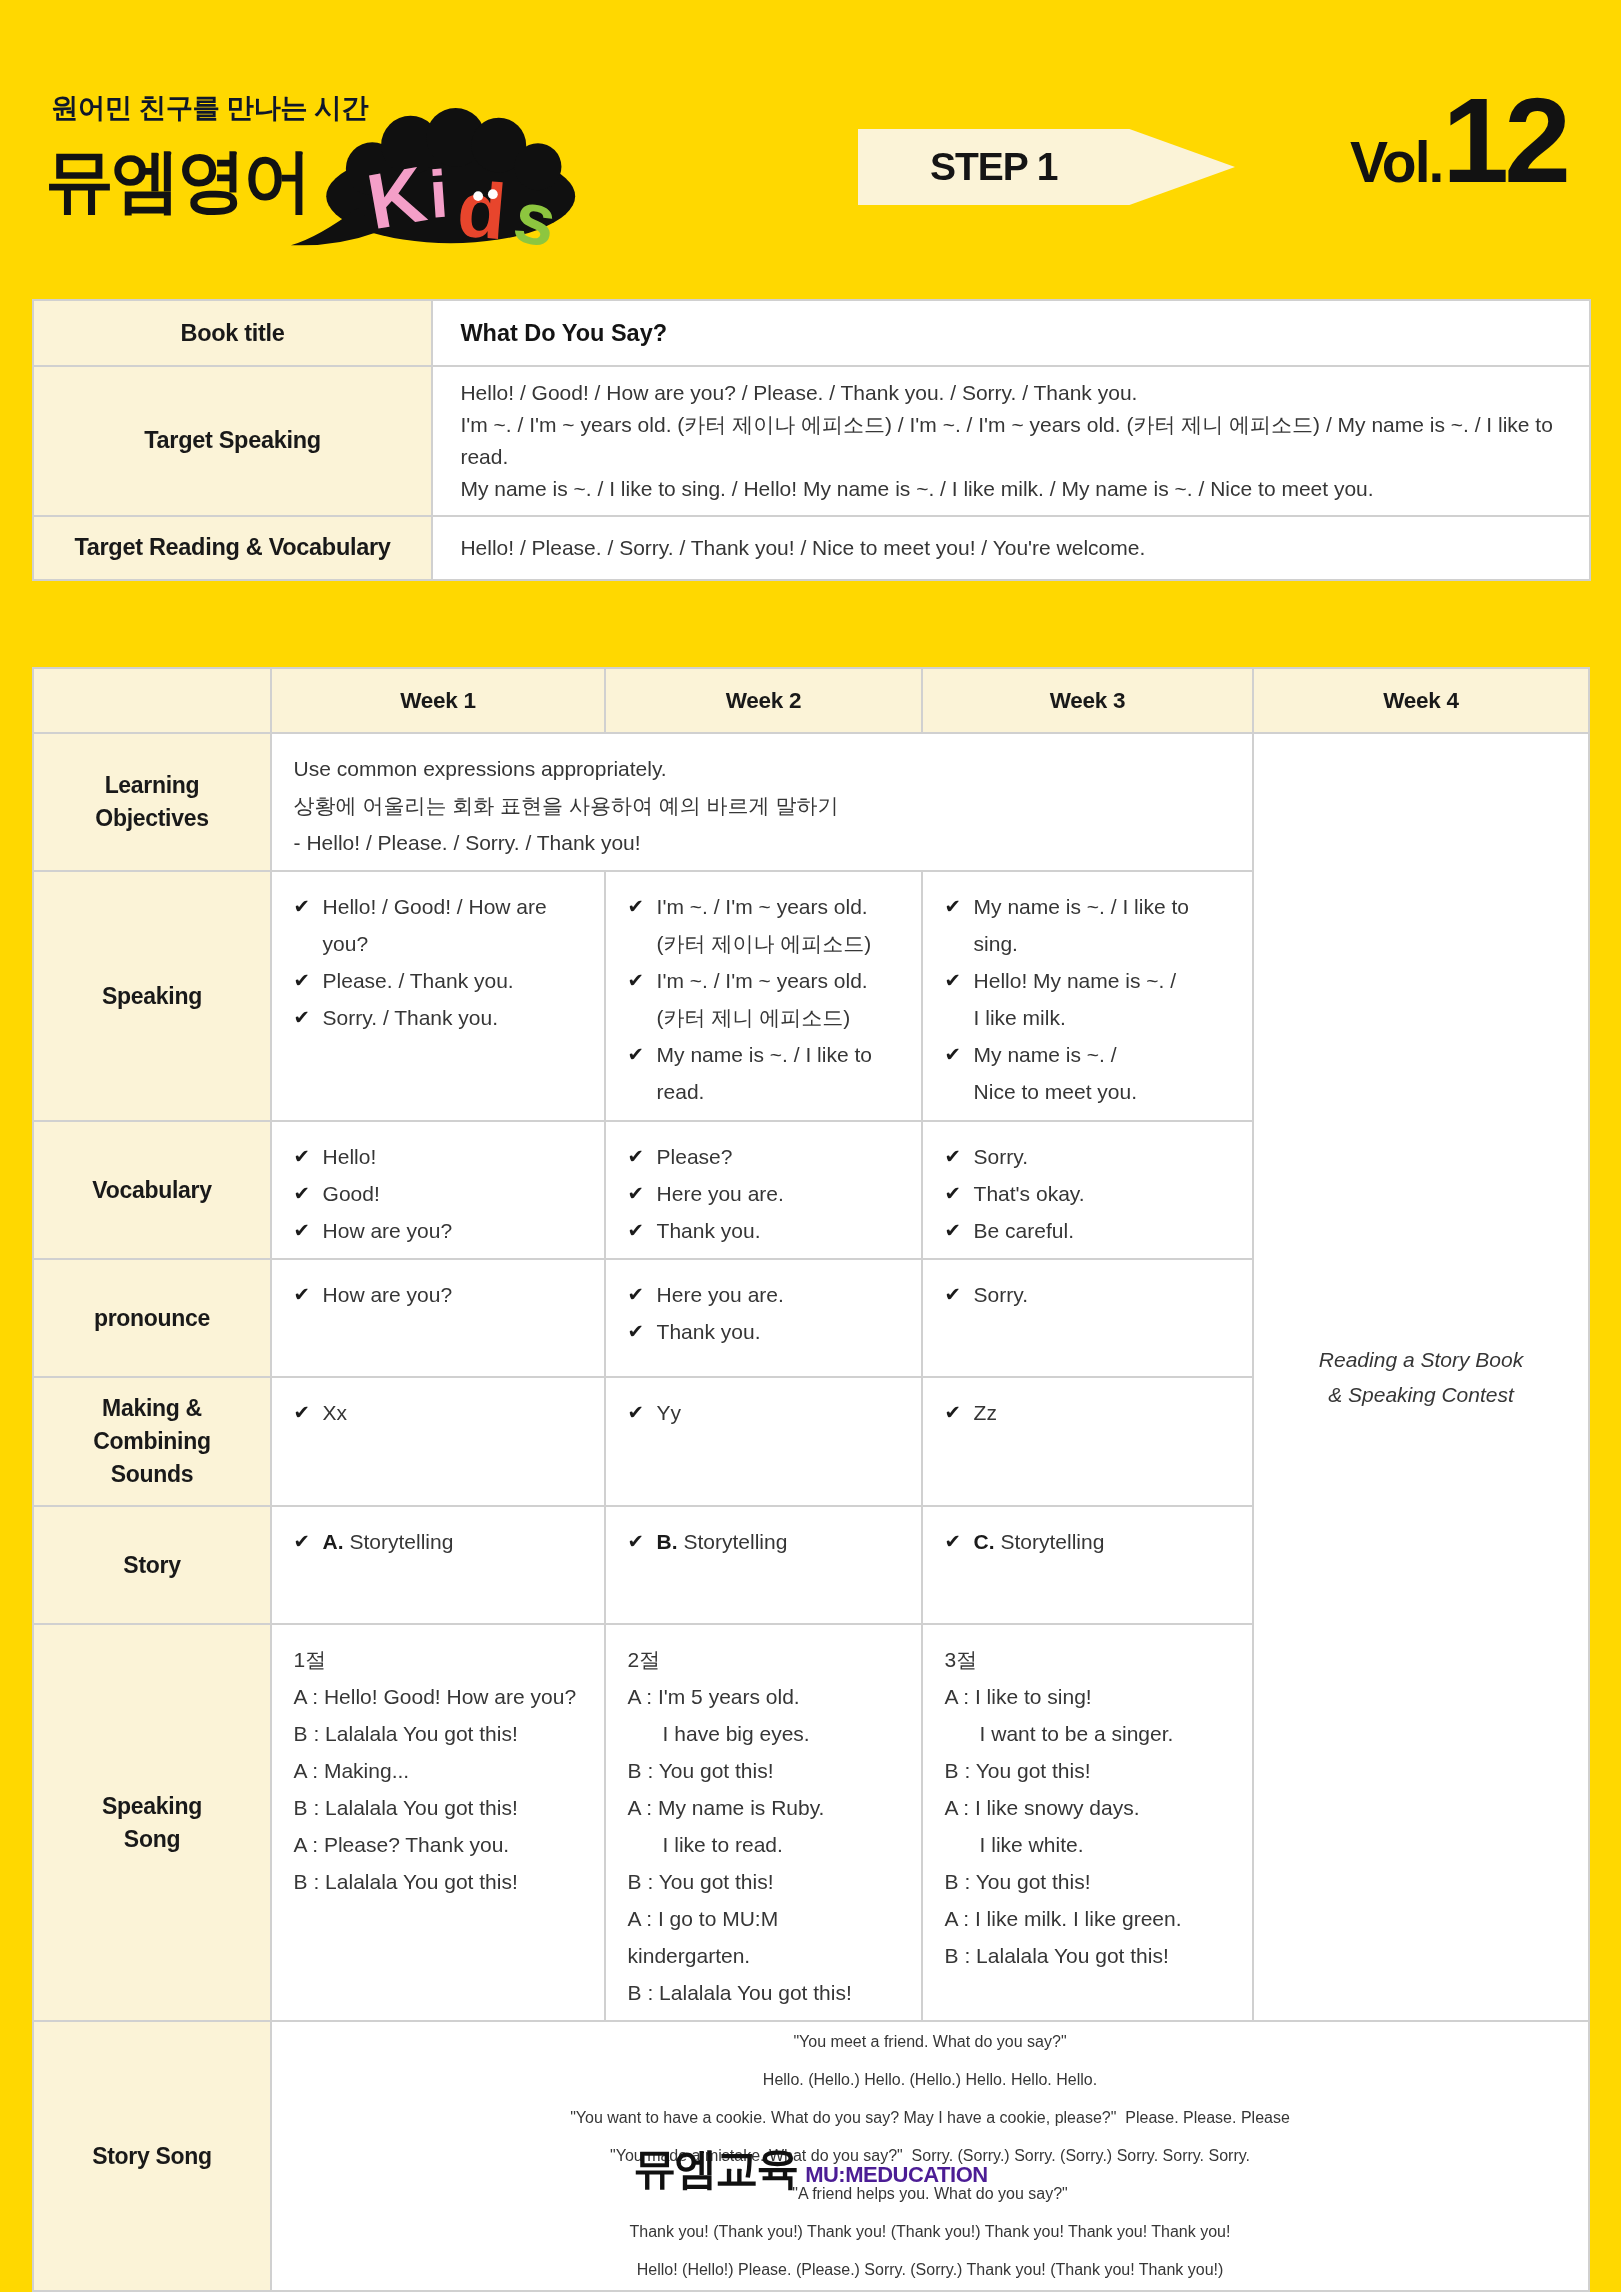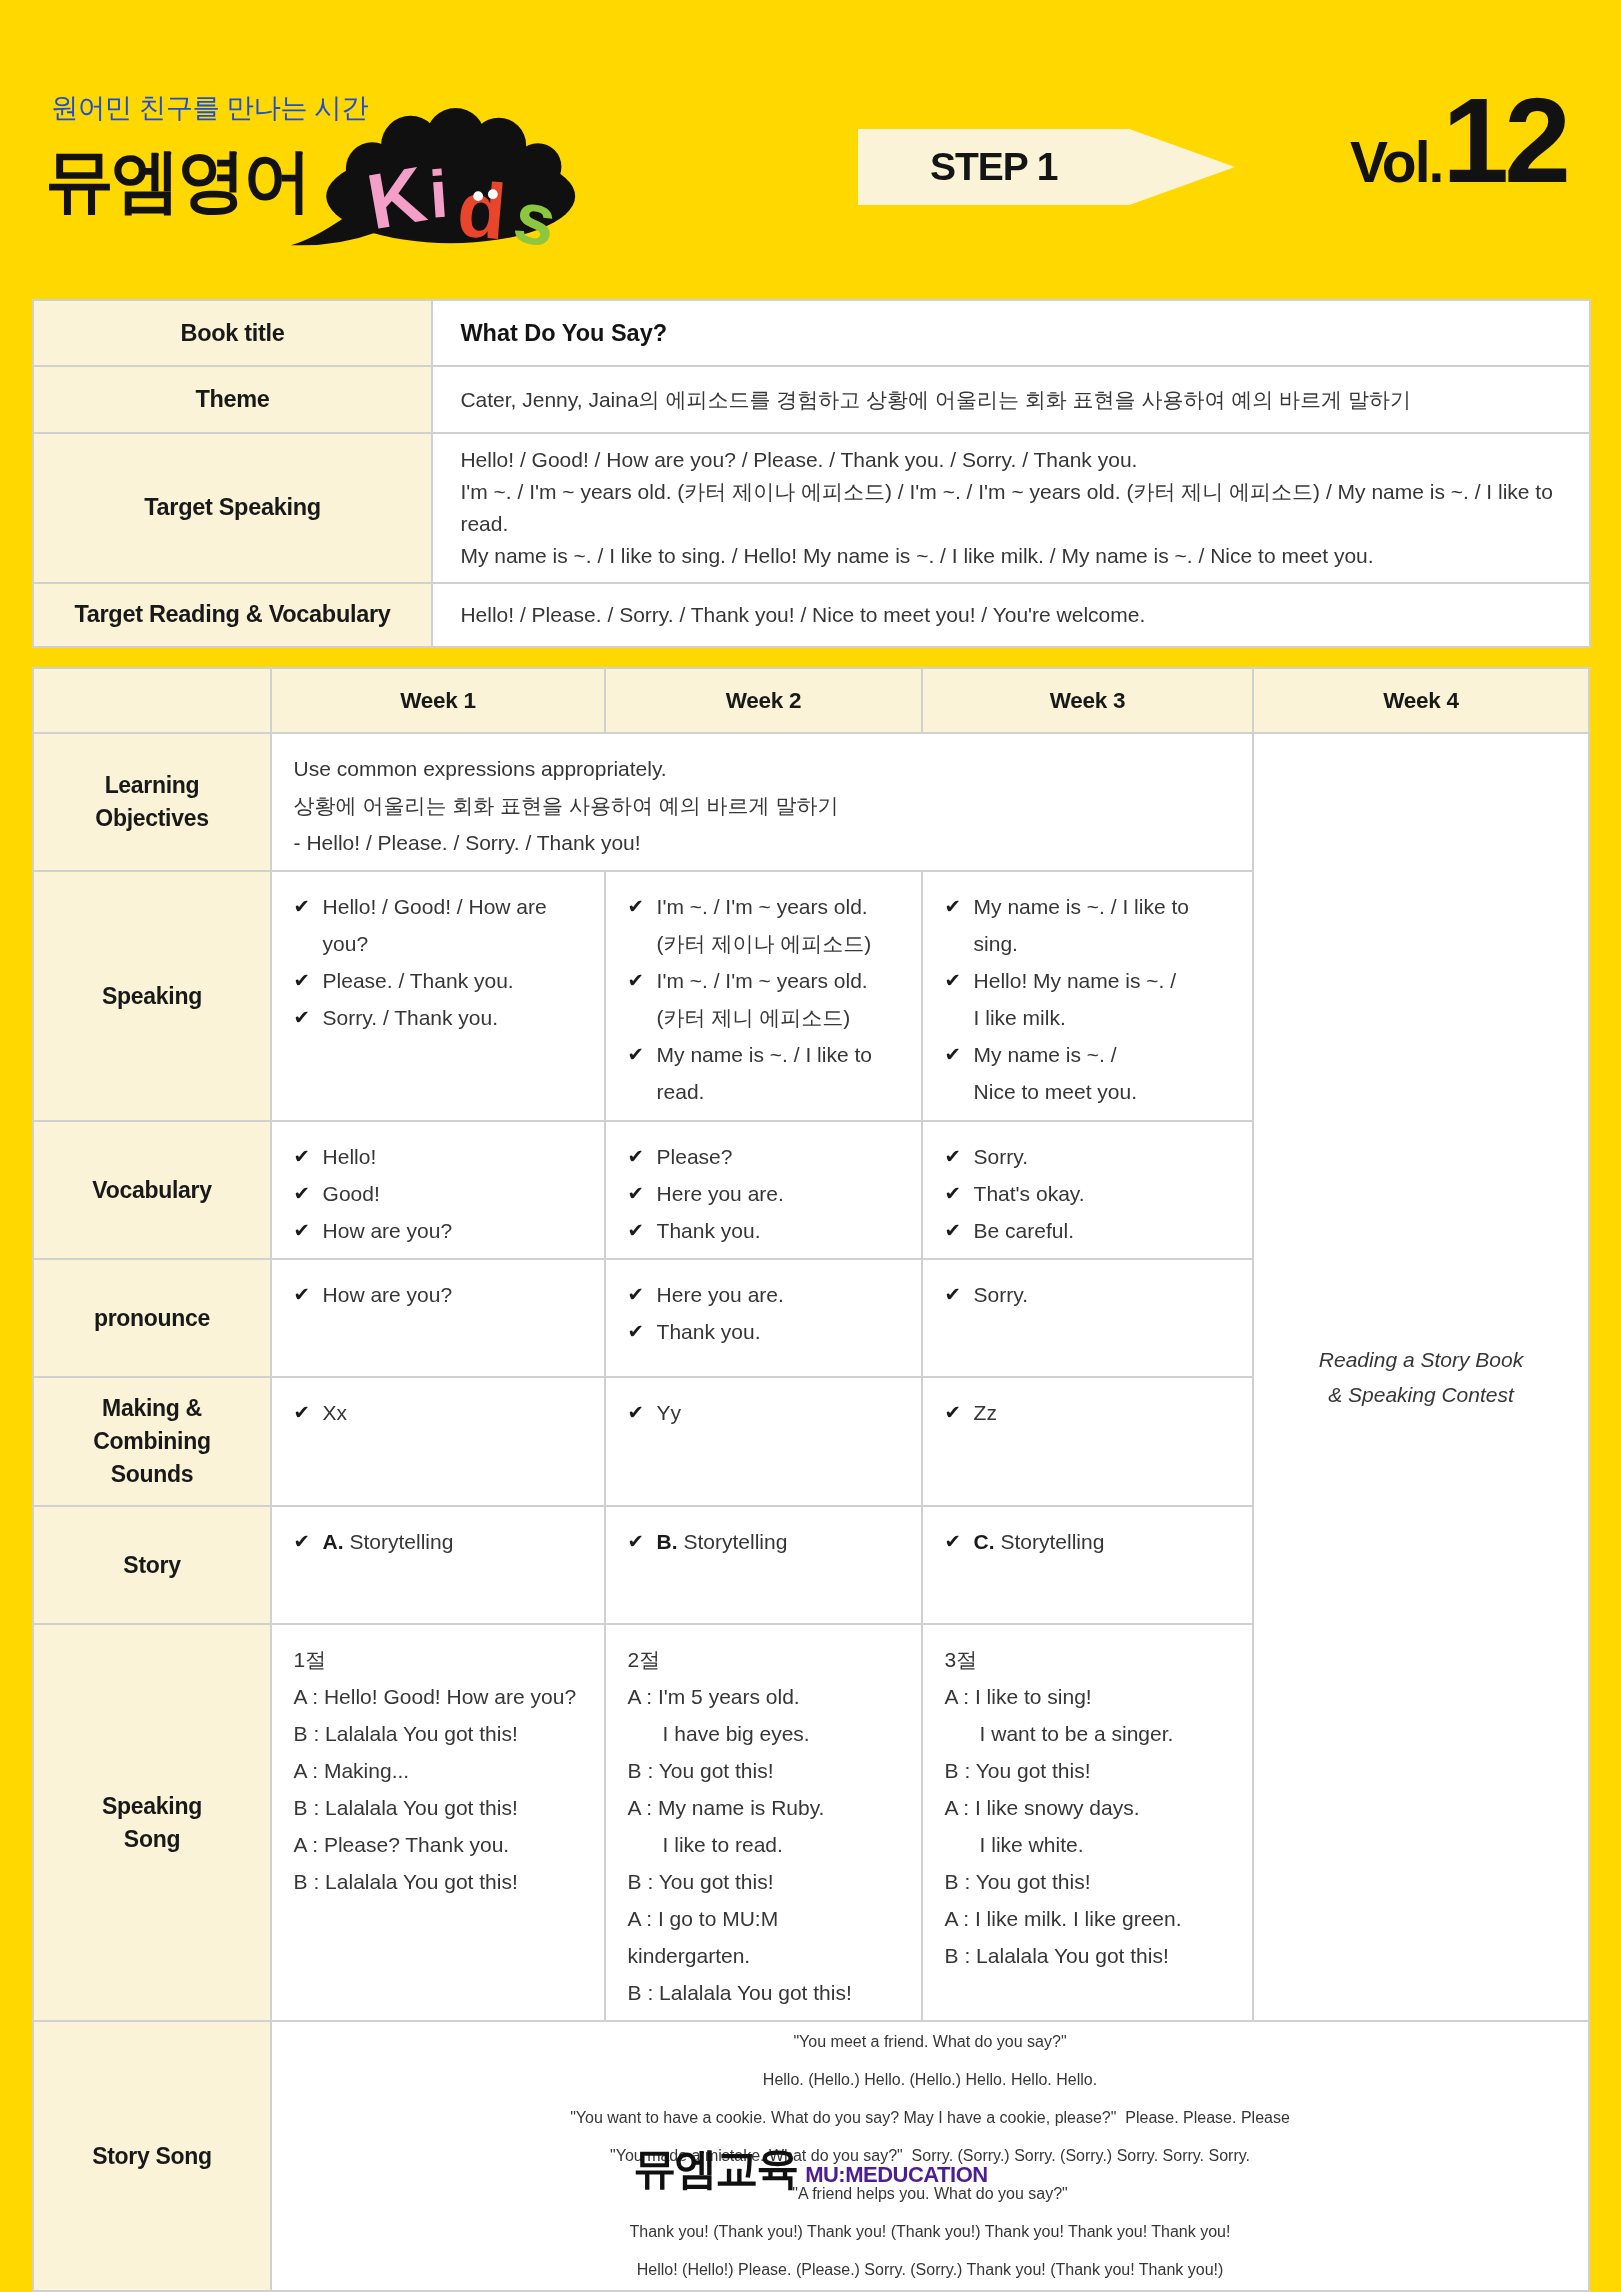--- a/index.html
+++ b/index.html
@@ -3,21 +3,21 @@
 <meta charset="utf-8">
 <style>
   html,body{margin:0;padding:0;}
   body{
     width:1621px;height:2293px;position:relative;overflow:hidden;
     background:#FFD800;
     font-family:"Liberation Sans","DejaVu Sans",sans-serif;
     color:#363636;
   }
   
-  .tagline{position:absolute;left:51px;top:90px;font-size:27.4px;font-weight:400;color:#1d4ed8;letter-spacing:-0.5px;}
+  .tagline{position:absolute;left:51px;top:90px;font-size:27.4px;font-weight:700;color:#0f172a;letter-spacing:-0.5px;}
   .brand{position:absolute;left:45px;top:135px;font-size:69px;font-weight:900;color:#121212;letter-spacing:-2.9px;}
   .kids-blob{position:absolute;left:289px;top:98px;width:294px;height:162px;}
   .kids-blob text{font-family:"Liberation Sans","DejaVu Sans",sans-serif;font-weight:900;}
   .step-banner{position:absolute;left:858px;top:129px;width:377px;height:76px;background:#FBF3D7;
     clip-path:polygon(0 0,72% 0,100% 50%,72% 100%,0 100%);}
   .step-text{position:absolute;left:0;top:0;width:72%;height:68px;line-height:76px;text-align:center;
     font-size:39px;font-weight:900;color:#151515;letter-spacing:-1px;}
   .vol{position:absolute;right:55px;top:86px;display:flex;align-items:baseline;color:#121212;}
   .vol-prefix{font-size:57px;font-weight:900;letter-spacing:-2px;}
   .vol-number{font-size:120px;font-weight:900;letter-spacing:-4.9px;line-height:0.9;}
@@ -98,24 +98,20 @@
 <table class="info">
   <colgroup>
       <col style="width:399px">
       <col style="width:1158px">
     </colgroup>
   <tbody>
       <tr class="r-book">
     <th>Book title</th>
     <td><span class="book-title-value">What Do You Say?</span></td>
   </tr>
-  <tr class="r-theme">
-    <th>Theme</th>
-    <td class="mline">Cater, Jenny, Jaina의 에피소드를 경험하고 상황에 어울리는 회화 표현을 사용하여 예의 바르게 말하기</td>
-  </tr>
   <tr class="r-speak">
     <th>Target Speaking</th>
     <td class="mline">Hello! / Good! / How are you? / Please. / Thank you. / Sorry. / Thank you.
 I'm ~. / I'm ~ years old. (카터 제이나 에피소드) / I'm ~. / I'm ~ years old. (카터 제니 에피소드) / My name is ~. / I like to read.
 My name is ~.  / I like to sing. / Hello! My name is ~. / I like milk. / My name is ~. / Nice to meet you.</td>
   </tr>
   <tr class="r-read">
     <th>Target Reading &amp; Vocabulary</th>
     <td class="mline">Hello! / Please. / Sorry. / Thank you! / Nice to meet you! / You're welcome.</td>
   </tr>

